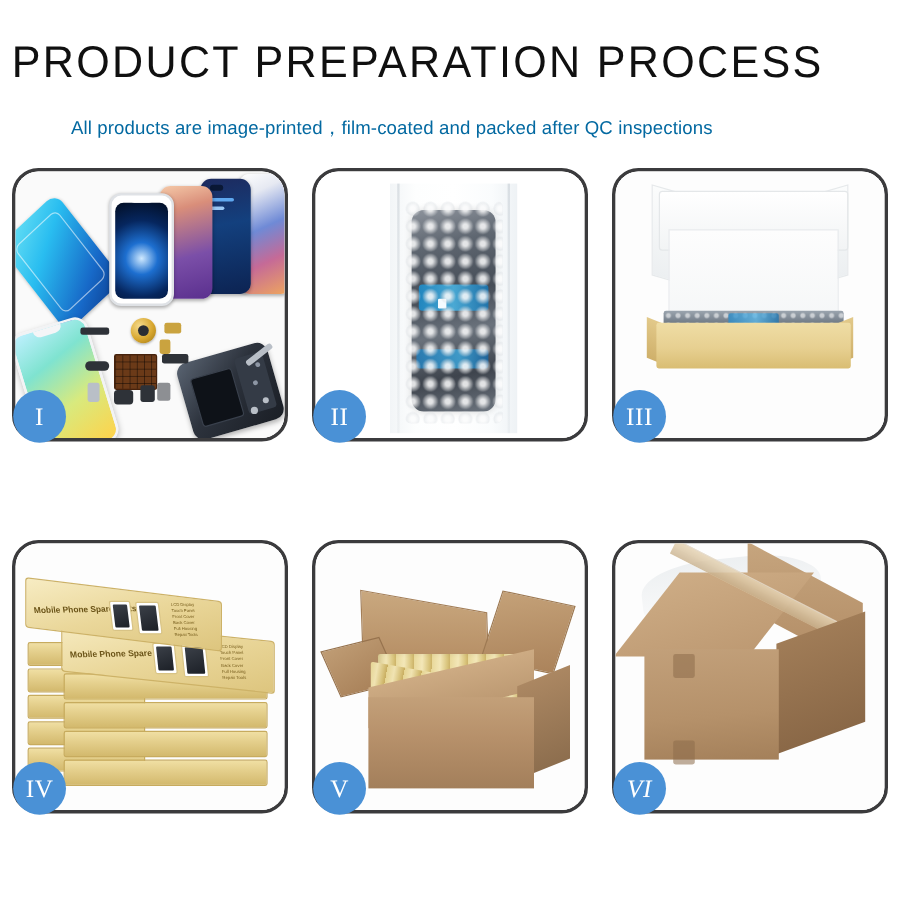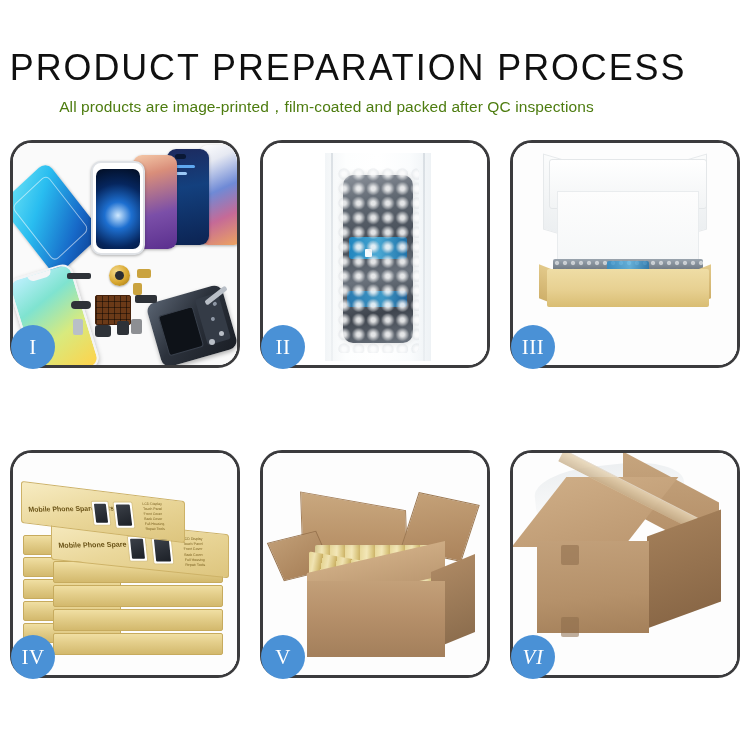--- a/index.html
+++ b/index.html
@@ -16,43 +16,43 @@
   .page {
     position: relative;
     width: 750px;
     height: 750px;
     background: #ffffff;
   }
 
   
   .header {
     position: absolute;
-    top: 16px; left: 0;
+    top: 0; left: 0;
     width: 653px;
     text-align: center;
   }
   .title {
     margin: 0;
     padding-top: 33px;
     font-family: "Liberation Sans", sans-serif;
     font-size: 37px;
     font-weight: 400;
     letter-spacing: 2.0px;
     color: #101010;
     line-height: 1.05;
     white-space: nowrap;
     transform: scaleX(0.97);
   }
   .subtitle {
-    margin: 0;
+    margin: 16px;
     padding-top: 9px;
     font-family: "Liberation Sans", sans-serif;
     font-size: 15.5px;
     font-weight: 400;
-    color: #4d7c0f;
+    color: #0369a1;
     letter-spacing: 0.1px;
     white-space: nowrap;
   }
 
   
   .grid {
     position: absolute;
     top: 140px;
     left: 10px;
     width: 730px;

